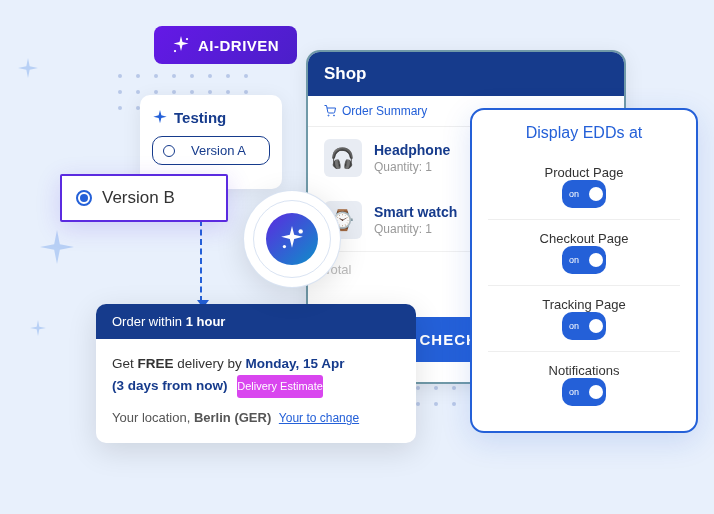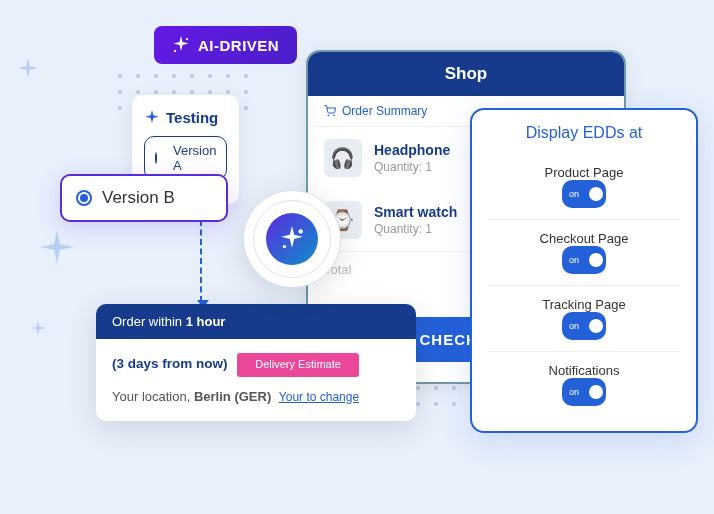--- a/index.html
+++ b/index.html
@@ -18,60 +18,60 @@
 .dots { position: absolute; display: grid; grid-template-columns: repeat(8, 6px); gap: 12px 12px; }
 .dots span { width: 4px; height: 4px; background: #b8c8e8; border-radius: 50%; }
 .dots.d1 { left: 118px; top: 74px; }
 .dots.d2 { left: 380px; top: 370px; }
 
 
 .ai-badge { position: absolute; left: 154px; top: 26px; background: linear-gradient(135deg, #6419e6, #4b1fc9); color: #fff; padding: 10px 18px; border-radius: 8px; font-weight: 700; font-size: 15px; display: flex; align-items: center; gap: 8px; letter-spacing: 0.5px; }
 .ai-badge .spark { width: 18px; height: 18px; }
 
 
-.testing-card { position: absolute; left: 132px; top: 95px; width: 107px; background: #fff; border-radius: 10px; padding: 14px 12px 24px; box-shadow: 0 4px 20px rgba(0,0,0,0.08); }
+.testing-card { position: absolute; left: 140px; top: 95px; width: 142px; background: #fff; border-radius: 10px; padding: 14px 12px 24px; box-shadow: 0 4px 20px rgba(0,0,0,0.08); }
 .testing-card .title { color: #163b8c; font-weight: 700; font-size: 15px; margin-bottom: 10px; display: flex; align-items: center; gap: 6px; }
 .testing-card .spark-icon { width: 16px; height: 16px; }
 .version-a { border: 1.5px solid #163b8c; border-radius: 10px; padding: 6px 10px; font-size: 13px; color: #163b8c; display: flex; align-items: center; gap: 16px; }
 .radio-empty { width: 12px; height: 12px; border: 1.5px solid #163b8c; border-radius: 50%; }
 
 
-.version-b { position: absolute; left: 60px; top: 174px; width: 168px; background: #fff; border: 2.5px solid #5b2be0; border-radius: 10px; padding: 12px 14px; font-size: 17px; color: #333; display: flex; align-items: center; gap: 10px; box-shadow: 0 6px 24px rgba(91,43,224,0.18); z-index: 10; }
+.version-b { position: absolute; left: 60px; top: 174px; width: 168px; background: #fff; border: 2.5px solid #5b2be0; border-radius: 2px; padding: 12px 14px; font-size: 17px; color: #333; display: flex; align-items: center; gap: 10px; box-shadow: 0 6px 24px rgba(91,43,224,0.18); z-index: 10; }
 .radio-filled { width: 16px; height: 16px; border: 2px solid #2460d8; border-radius: 50%; display: flex; align-items: center; justify-content: center; }
 .radio-filled::after { content: ''; width: 8px; height: 8px; background: #2460d8; border-radius: 50%; }
 
 
 .arrow-down { position: absolute; left: 200px; top: 220px; width: 2px; height: 82px; border-left: 2px dashed #2460d8; z-index: 1; }
 .arrow-down::after { content: ''; position: absolute; bottom: -6px; left: -5px; border-left: 6px solid transparent; border-right: 6px solid transparent; border-top: 8px solid #2460d8; }
 
 
 .center-badge { position: absolute; left: 243px; top: 190px; width: 98px; height: 98px; z-index: 20; display: flex; align-items: center; justify-content: center; }
 .center-badge .ring { position: absolute; border-radius: 50%; border: 1px solid rgba(180,200,230,0.5); }
 .center-badge .r1 { width: 98px; height: 98px; background: #fff; box-shadow: 0 6px 30px rgba(0,0,0,0.12); }
 .center-badge .r2 { width: 78px; height: 78px; }
 .center-badge .core { position: relative; width: 52px; height: 52px; border-radius: 50%; background: linear-gradient(135deg, #5b2be0, #0e8fc9); display: flex; align-items: center; justify-content: center; }
 
 
 .shop { position: absolute; left: 306px; top: 50px; width: 320px; background: #fff; border: 2px solid #7099a8; border-radius: 14px; overflow: hidden; box-shadow: 0 4px 20px rgba(0,0,0,0.08); }
-.shop-header { background: #163b8c; color: #fff; padding: 12px 16px; font-size: 17px; font-weight: 600; text-align: center; }
+.shop-header { background: #163b8c; color: #fff; padding: 12px 16px; font-size: 17px; font-weight: 600; }
 .order-summary { color: #2460d8; font-size: 12px; padding: 8px 16px; border-bottom: 1px solid #eee; display: flex; align-items: center; gap: 6px; }
 .cart-icon { width: 12px; height: 12px; }
 .item-row { display: flex; align-items: center; gap: 12px; padding: 12px 16px; }
 .item-img { width: 38px; height: 38px; background: #e8ecf3; border-radius: 6px; display: flex; align-items: center; justify-content: center; font-size: 20px; }
 .item-name { color: #163b8c; font-weight: 600; font-size: 14px; }
 .item-qty { color: #999; font-size: 12px; margin-top: 2px; }
 .total-row { padding: 10px 16px; color: #bbb; font-size: 13px; border-top: 1px solid #f0f0f0; }
 .checkout-btn { margin: 30px 16px 20px; background: #2460d8; color: #fff; border: none; padding: 14px; font-size: 15px; font-weight: 700; letter-spacing: 1px; cursor: pointer; width: calc(100% - 32px); }
 
 
 .delivery { position: absolute; left: 96px; top: 304px; width: 320px; background: #fff; border-radius: 10px; box-shadow: 0 8px 30px rgba(0,0,0,0.12); z-index: 15; overflow: hidden; }
 .delivery-header { background: #163b8c; color: #fff; padding: 10px 16px; font-size: 13px; }
 .delivery-body { padding: 14px 16px; font-size: 13.5px; color: #333; line-height: 1.6; }
 .delivery-body .date { color: #163b8c; font-weight: 700; }
-.est-badge { display: inline-block; background: #ec4899; color: #fff; font-size: 11px; padding: 3px 18px; border-radius: 3px; margin-left: 6px; text-align: right; }
+.est-badge { display: inline-block; background: #d946ef; color: #fff; font-size: 11px; padding: 3px 0; border-radius: 3px; margin-left: 6px; text-align: right; }
 .loc-row { margin-top: 10px; font-size: 13px; color: #555; }
 .change-link { color: #2460d8; text-decoration: underline; font-size: 12px; margin-left: 4px; cursor: pointer; }
 
 
 .edd-panel { position: absolute; left: 470px; top: 108px; width: 228px; background: #fff; border: 2px solid #2460d8; border-radius: 14px; padding: 14px 16px; box-shadow: 0 8px 30px rgba(30,80,200,0.15); z-index: 25; }
 .edd-panel h3 { color: #2460d8; font-size: 16px; font-weight: 400; text-align: center; margin-bottom: 12px; }
 .edd-row { display: flex; justify-content: space-between; align-items: center; padding: 11px 0; border-bottom: 1px solid #eee; font-size: 13px; color: #333; flex-direction: column; }
 .edd-row:last-child { border-bottom: none; }
 .toggle { width: 44px; height: 28px; background: #2460d8; border-radius: 10px; position: relative; display: flex; align-items: center; padding: 0 4px; cursor: pointer; }
 .toggle::after { content: ''; width: 14px; height: 14px; background: #fff; border-radius: 50%; position: absolute; right: 3px; }
@@ -214,20 +214,23 @@
   <div class="total-row">Total</div>
   <button class="checkout-btn">CHECKOUT</button>
 </div>
 
 <div class="delivery">
   <div class="delivery-header">
     <span>Order within </span><b>1 hour</b>
   </div>
   <div class="delivery-body">
     <div>
+      <span>Get </span><b>FREE</b><span> delivery by </span><span class="date">Monday, 15 Apr</span>
+    </div>
+    <div>
       <span class="date">(3 days from now)</span>
       <span class="est-badge">Delivery Estimate</span>
     </div>
     <div class="loc-row">
       <span>Your location, </span><b>Berlin (GER)</b>
       <span class="change-link">Your to change</span>
     </div>
   </div>
 </div>
 

